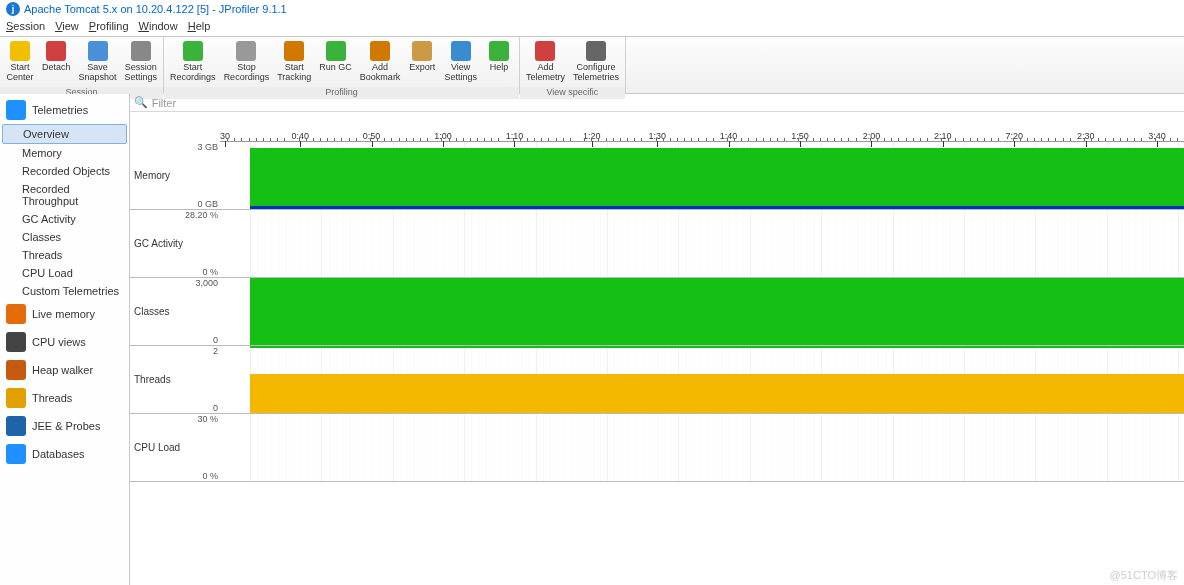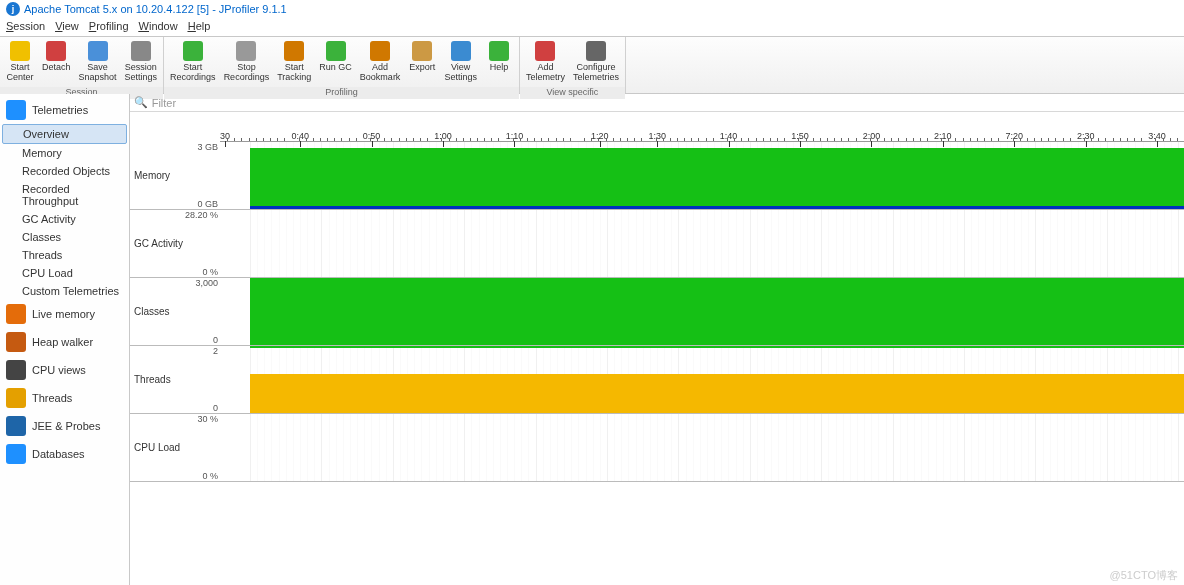--- a/index.html
+++ b/index.html
@@ -143,26 +143,26 @@
       <div class="side-item">GC Activity</div>
       <div class="side-item">Classes</div>
       <div class="side-item">Threads</div>
       <div class="side-item">CPU Load</div>
       <div class="side-item">Custom Telemetries</div>
       <div class="side-cat">
         <div class="caticon" style="background: rgb(228, 108, 10);"></div>
         <span>Live memory</span>
       </div>
       <div class="side-cat">
+        <div class="caticon" style="background: rgb(68, 68, 68);"></div>
+        <span>CPU views</span>
+      </div>
+      <div class="side-cat">
         <div class="caticon" style="background: rgb(197, 90, 17);"></div>
         <span>Heap walker</span>
-      </div>
-      <div class="side-cat">
-        <div class="caticon" style="background: rgb(68, 68, 68);"></div>
-        <span>CPU views</span>
       </div>
       <div class="side-cat">
         <div class="caticon" style="background: rgb(228, 160, 0);"></div>
         <span>Threads</span>
       </div>
       <div class="side-cat">
         <div class="caticon" style="background: rgb(30, 101, 168);"></div>
         <span>JEE &amp; Probes</span>
       </div>
       <div class="side-cat">
@@ -220,21 +220,21 @@
           <div class="tick" style="left: 285.63px;">1:10</div>
           <div class="minor" style="left: 292.77px;"></div>
           <div class="minor" style="left: 299.911px;"></div>
           <div class="minor" style="left: 307.052px;"></div>
           <div class="minor" style="left: 314.193px;"></div>
           <div class="minor" style="left: 321.333px;"></div>
           <div class="minor" style="left: 328.474px;"></div>
           <div class="minor" style="left: 335.615px;"></div>
           <div class="minor" style="left: 342.756px;"></div>
           <div class="minor" style="left: 349.896px;"></div>
-          <div class="tick" style="left: 371px;">1:20</div>
+          <div class="tick" style="left: 363px;">1:20</div>
           <div class="minor" style="left: 364.178px;"></div>
           <div class="minor" style="left: 371.319px;"></div>
           <div class="minor" style="left: 378.459px;"></div>
           <div class="minor" style="left: 385.6px;"></div>
           <div class="minor" style="left: 392.741px;"></div>
           <div class="minor" style="left: 399.881px;"></div>
           <div class="minor" style="left: 407.022px;"></div>
           <div class="minor" style="left: 414.163px;"></div>
           <div class="minor" style="left: 421.304px;"></div>
           <div class="tick" style="left: 428.444px;">1:30</div>

